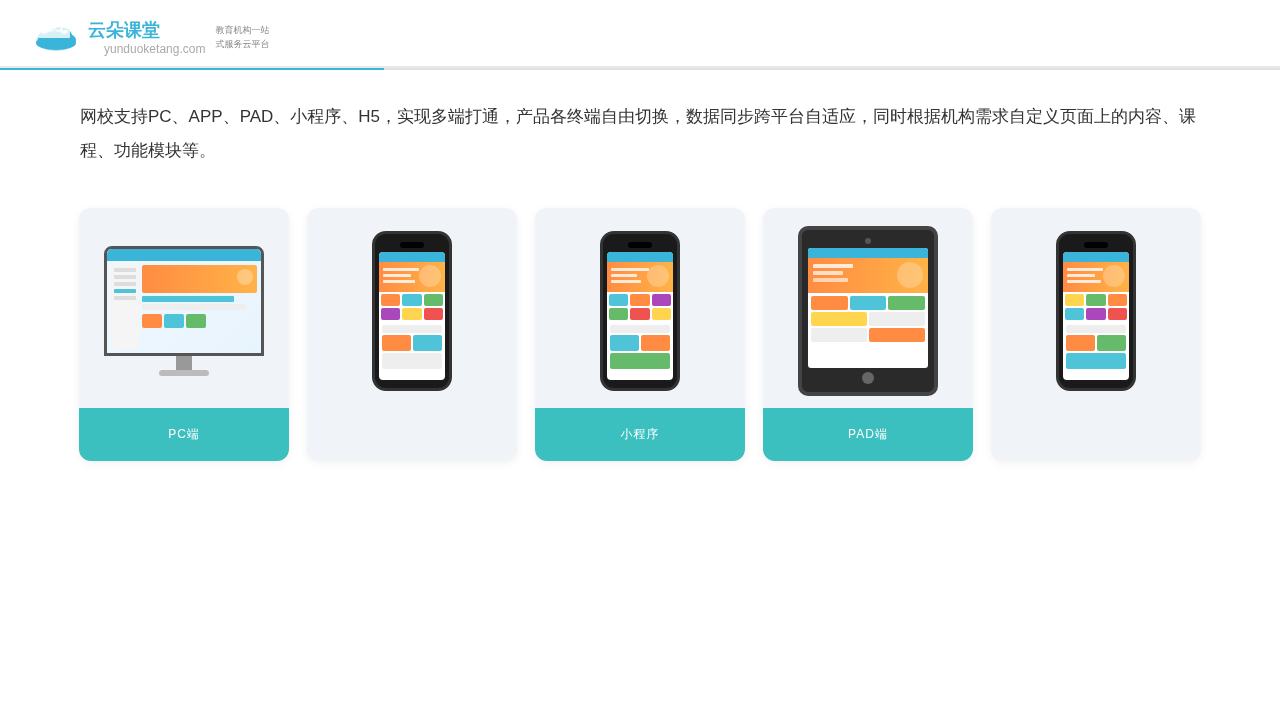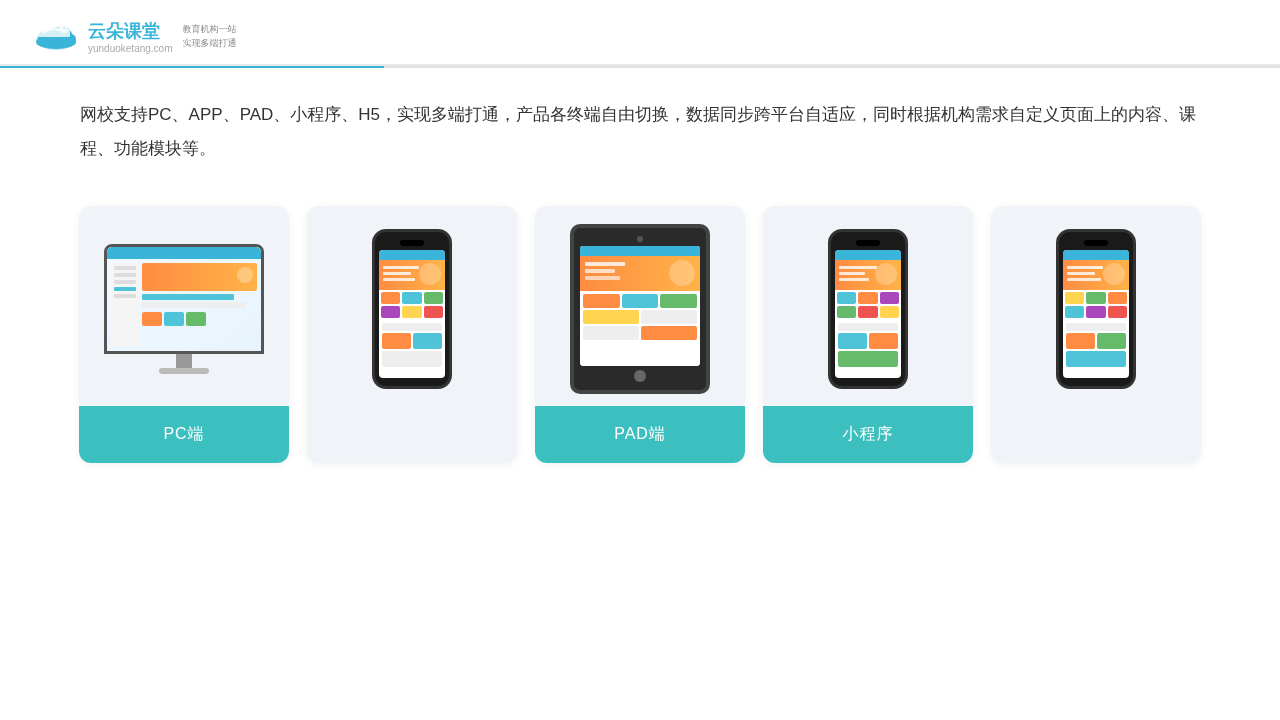--- a/index.html
+++ b/index.html
@@ -51,22 +51,23 @@
       display: flex;
       flex-direction: column;
       align-items: flex-start;
     }
     .brand-name {
       font-size: 18px;
       font-weight: bold;
       color: #3ab4d8;
     }
     .brand-url {
-      font-size: 10px;
+      font-size: 12px;
       color: #aaa;
+      margin-left: 16px;
     }
 
     
     .description {
       padding: 30px 80px 20px 80px;
       font-size: 17px;
       color: #333;
       line-height: 2;
     }
 
@@ -97,21 +98,21 @@
       align-items: center;
       justify-content: center;
       padding: 16px 12px 10px 12px;
     }
 
     .card-label {
       width: 100%;
       background: #3bbfbf;
       color: #fff;
       text-align: center;
-      font-size: 16px;
+      font-size: 12px;
       font-weight: 500;
       padding: 18px 0;
       letter-spacing: 1px;
     }
 
     
     .pc-monitor {
       width: 170px;
       height: 130px;
       position: relative;
@@ -384,21 +385,21 @@
         <circle cx="28" cy="8" r="5" fill="white" opacity="0.8"></circle>
         <circle cx="34" cy="11" r="4" fill="white" opacity="0.8"></circle>
         <rect x="8" y="11" width="32" height="8" fill="white" opacity="0.8" rx="1"></rect>
       </svg>
       <div class="brand-text-wrap">
         <span class="brand-name">云朵课堂</span>
         <span class="brand-url">yunduoketang.com</span>
       </div>
       <div style="display:flex;flex-direction:column;font-size:9px;color:#888;margin-left:4px;line-height:1.6;align-items:center;">
         <span>教育机构一站</span>
-        <span>实现多端打通</span>
+        <span>式服务云平台</span>
       </div>
     </div>
   </div>
 </div>
 <div class="header-divider"></div>
 
 <div class="description">
   <span>网校支持PC、APP、PAD、小程序、H5，实现多端打通，产品各终端自由切换，数据同步跨平台自适应，同时根据机构需求自定义页面上的内容、课程、功能模块等。</span>
 </div>
 
@@ -476,20 +477,60 @@
               <div class="phone-content-block" style="background:#eee;"></div>
             </div>
           </div>
         </div>
       </div>
     </div>
   </div>
 
   <div class="card">
     <div class="card-image-area">
+      <div class="phone-mockup">
+        <div class="phone-notch"></div>
+        <div class="phone-screen">
+          <div class="phone-topbar"></div>
+          <div class="phone-banner">
+            <div class="phone-banner-text">
+              <div class="phone-banner-line" style="width:38px;"></div>
+              <div class="phone-banner-line" style="width:26px;"></div>
+              <div class="phone-banner-line" style="width:30px;"></div>
+            </div>
+            <div style="position:absolute;right:4px;top:3px;width:22px;height:22px;background:rgba(255,255,255,0.25);border-radius:50%;"></div>
+          </div>
+          <div class="phone-grid">
+            <div class="phone-grid-item" style="background:#4fc3d8;"></div>
+            <div class="phone-grid-item" style="background:#ff8c42;"></div>
+            <div class="phone-grid-item" style="background:#ab47bc;"></div>
+            <div class="phone-grid-item" style="background:#66bb6a;"></div>
+            <div class="phone-grid-item" style="background:#ef5350;"></div>
+            <div class="phone-grid-item" style="background:#ffd54f;"></div>
+          </div>
+          <div class="phone-content">
+            <div class="phone-content-row">
+              <div class="phone-content-block" style="background:#eee;height:8px;"></div>
+            </div>
+            <div class="phone-content-row">
+              <div class="phone-content-block blue"></div>
+              <div class="phone-content-block orange"></div>
+            </div>
+            <div class="phone-content-row">
+              <div class="phone-content-block green"></div>
+            </div>
+          </div>
+        </div>
+      </div>
+    </div>
+    <div class="card-label">小程序</div>
+  </div>
+
+  <div class="card">
+    <div class="card-image-area">
       <div class="tablet-mockup">
         <div class="tablet-camera"></div>
         <div class="tablet-screen">
           <div class="tablet-topbar"></div>
           <div class="tablet-banner">
             <div style="position:absolute;left:5px;top:6px;display:flex;flex-direction:column;gap:3px;">
               <div style="height:4px;width:40px;background:rgba(255,255,255,0.8);border-radius:1px;"></div>
               <div style="height:4px;width:30px;background:rgba(255,255,255,0.7);border-radius:1px;"></div>
               <div style="height:4px;width:35px;background:rgba(255,255,255,0.6);border-radius:1px;"></div>
             </div>
@@ -508,60 +549,20 @@
             <div class="tablet-row">
               <div class="tablet-block" style="background:#eee;"></div>
               <div class="tablet-block orange"></div>
             </div>
           </div>
         </div>
         <div class="tablet-home-btn"></div>
       </div>
     </div>
     <div class="card-label">PAD端</div>
-  </div>
-
-  <div class="card">
-    <div class="card-image-area">
-      <div class="phone-mockup">
-        <div class="phone-notch"></div>
-        <div class="phone-screen">
-          <div class="phone-topbar"></div>
-          <div class="phone-banner">
-            <div class="phone-banner-text">
-              <div class="phone-banner-line" style="width:38px;"></div>
-              <div class="phone-banner-line" style="width:26px;"></div>
-              <div class="phone-banner-line" style="width:30px;"></div>
-            </div>
-            <div style="position:absolute;right:4px;top:3px;width:22px;height:22px;background:rgba(255,255,255,0.25);border-radius:50%;"></div>
-          </div>
-          <div class="phone-grid">
-            <div class="phone-grid-item" style="background:#4fc3d8;"></div>
-            <div class="phone-grid-item" style="background:#ff8c42;"></div>
-            <div class="phone-grid-item" style="background:#ab47bc;"></div>
-            <div class="phone-grid-item" style="background:#66bb6a;"></div>
-            <div class="phone-grid-item" style="background:#ef5350;"></div>
-            <div class="phone-grid-item" style="background:#ffd54f;"></div>
-          </div>
-          <div class="phone-content">
-            <div class="phone-content-row">
-              <div class="phone-content-block" style="background:#eee;height:8px;"></div>
-            </div>
-            <div class="phone-content-row">
-              <div class="phone-content-block blue"></div>
-              <div class="phone-content-block orange"></div>
-            </div>
-            <div class="phone-content-row">
-              <div class="phone-content-block green"></div>
-            </div>
-          </div>
-        </div>
-      </div>
-    </div>
-    <div class="card-label">小程序</div>
   </div>
 
   <div class="card">
     <div class="card-image-area">
       <div class="phone-mockup">
         <div class="phone-notch"></div>
         <div class="phone-screen">
           <div class="phone-topbar"></div>
           <div class="phone-banner">
             <div class="phone-banner-text">

